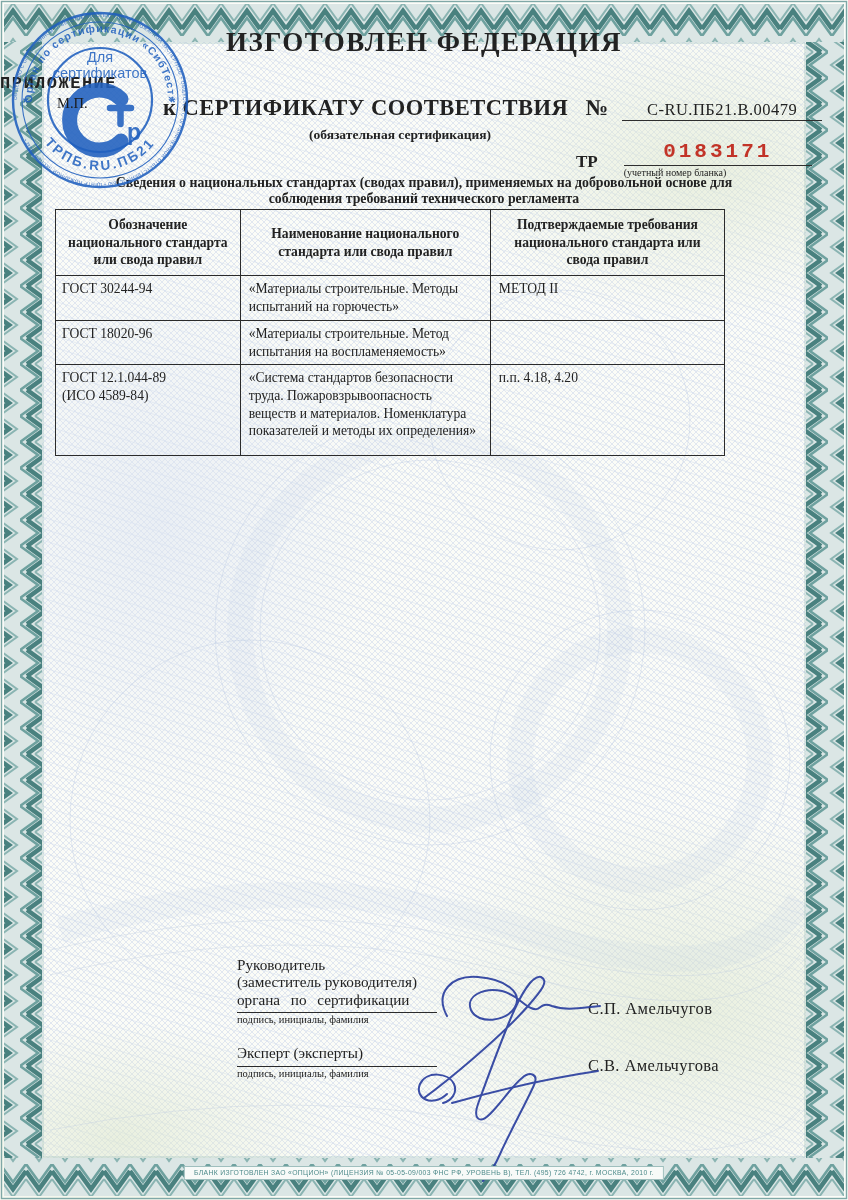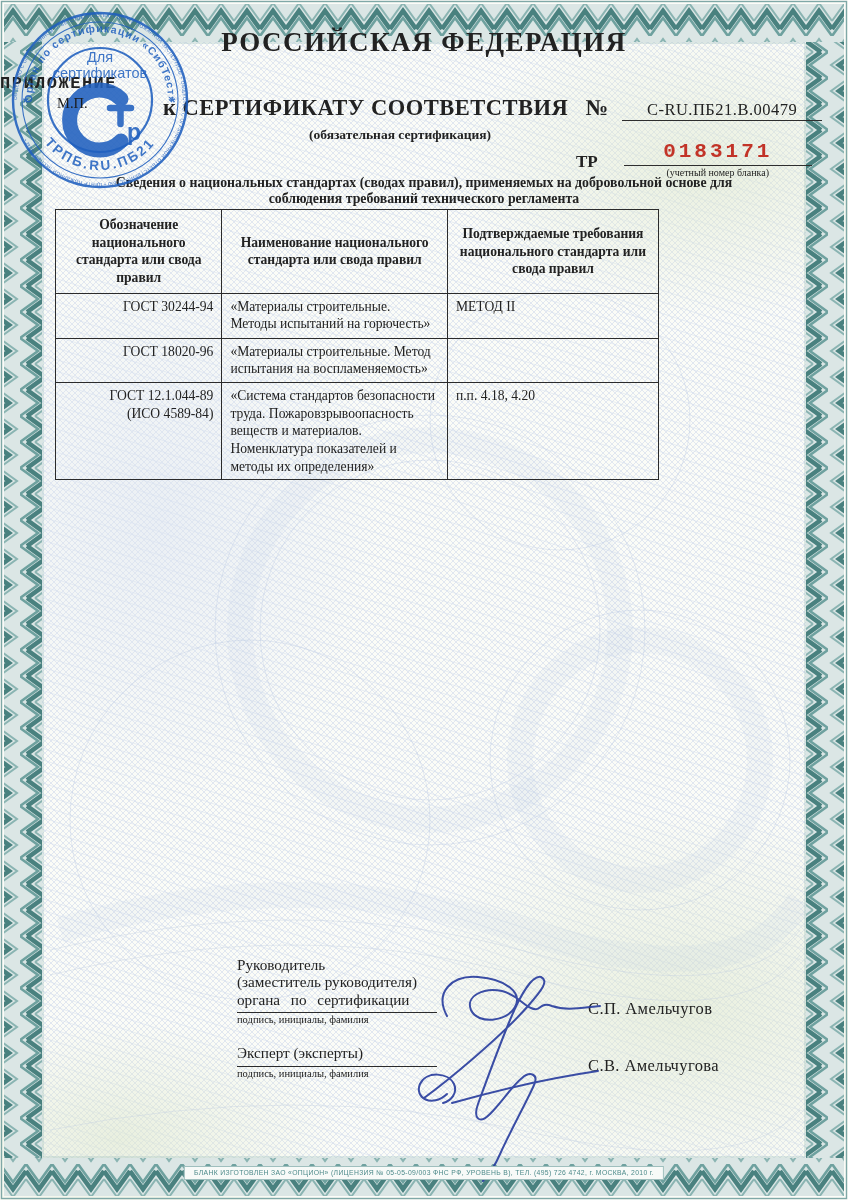--- a/index.html
+++ b/index.html
@@ -27,27 +27,27 @@
   }
   .cert-kind{top:127px; left:400px; transform:translateX(-50%); font-size:13.5px; font-weight:bold;}
   .tr-row{left:576px; top:140px; white-space:nowrap;}
   .tr-label{font-size:17px; font-weight:bold; vertical-align:top; display:inline-block; margin-top:12px;}
   .blank-box{display:inline-flex; flex-direction:column; margin-left:22px; width:188px;}
   .blank-number{
     font-family:"Liberation Mono", monospace; font-size:21px; font-weight:bold;
     letter-spacing:3px; color:var(--red); text-align:center;
     border-bottom:1.2px solid #2e2e2e; padding-bottom:2px;
   }
-  .blank-caption{font-size:10px; text-align:center; margin-top:1px; color:#1d1d1d;}
+  .blank-caption{font-size:10px; text-align:left; margin-top:1px; color:#1d1d1d;}
   .intro{top:175px; left:84px; width:680px; text-align:center; font-size:13.8px; font-weight:bold; line-height:1.16;}
   
-  table.std{position:absolute; left:55px; top:209px; width:604px; border-collapse:collapse; font-size:13.6px;}
+  table.std{position:absolute; left:55px; top:209px; width:670px; border-collapse:collapse; font-size:13.6px;}
   table.std th, table.std td{border:1.2px solid #2b2b2b; padding:4px 8px; vertical-align:top; line-height:1.3;}
   table.std th{font-weight:bold; text-align:center; padding:6px 10px; height:44px; vertical-align:middle;}
-  table.std td.c0{white-space:pre-line; padding-left:6px;text-align:right;}
+  table.std td.c0{white-space:pre-line; padding-left:6px;}
   tr.r0 td{height:36px;} tr.r1 td{height:32px;} tr.r2 td{height:82px;}
   
   .sign-head{left:237px; top:956px; width:220px; font-size:15.2px; line-height:1.14;}
   .role-spread{word-spacing:7px;}
   .sign-rule{border:none; border-top:1.3px solid #2b2b2b; margin:4px 0 1px; width:200px;}
   .sign-caption{font-size:10.5px; color:#1d1d1d;}
   .sign-expert{left:237px; top:1044px; width:220px; font-size:15.2px;}
   .name{font-size:16.5px; letter-spacing:.4px; white-space:nowrap;}
   .name-head{left:588px; top:1056px;}
   .name-expert{left:588px; top:999px;}
@@ -127,21 +127,21 @@
     <g transform="translate(848,0) scale(-1,1)">
       <rect x="806" y="4" width="38" height="1192" fill="url(#chevV)"></rect>
     </g>
     <rect x="4" y="4" width="840" height="38" fill="url(#chevH)"></rect>
     <g transform="translate(0,1200) scale(1,-1)">
       <rect x="4" y="4" width="840" height="38" fill="url(#chevH)"></rect>
     </g>
     <rect x="43" y="43" width="762" height="1114" fill="none" stroke="#9fc0bf" stroke-width="0.9" opacity="0.7"></rect>
   </svg>
 
-  <div class="abs country-title">РОССИЙСКАЯ ФЕДЕРАЦИЯ</div>
+  <div class="abs country-title">ИЗГОТОВЛЕН ФЕДЕРАЦИЯ</div>
   <div class="abs doc-type">ПРИЛОЖЕНИЕ</div>
   <div class="abs cert-line">
     <span class="cert-prefix">к СЕРТИФИКАТУ СООТВЕТСТВИЯ</span>
     <span class="numero">№</span>
     <span class="cert-number">С-RU.ПБ21.В.00479</span>
   </div>
   <div class="abs cert-kind">(обязательная сертификация)</div>
   <div class="abs tr-row">
     <span class="tr-label">ТР</span>
     <span class="blank-box">

